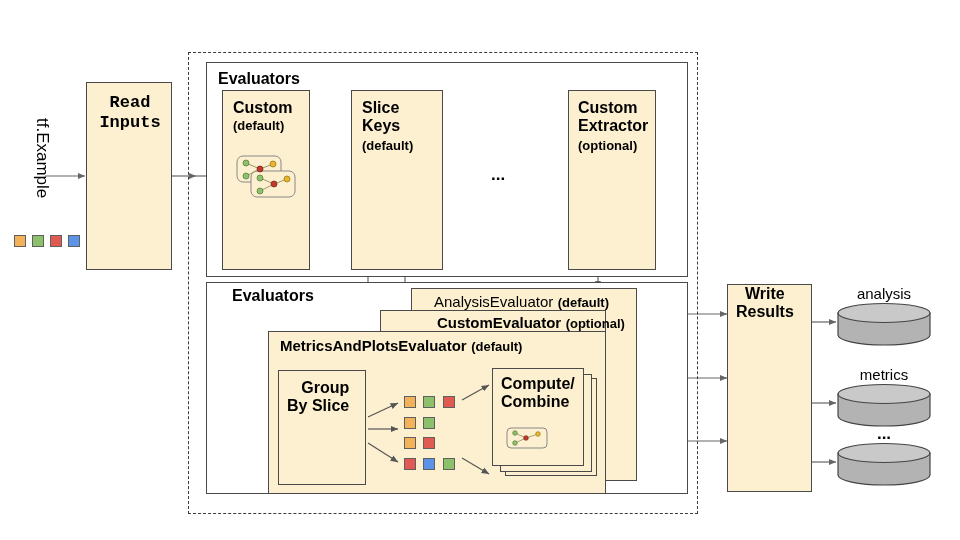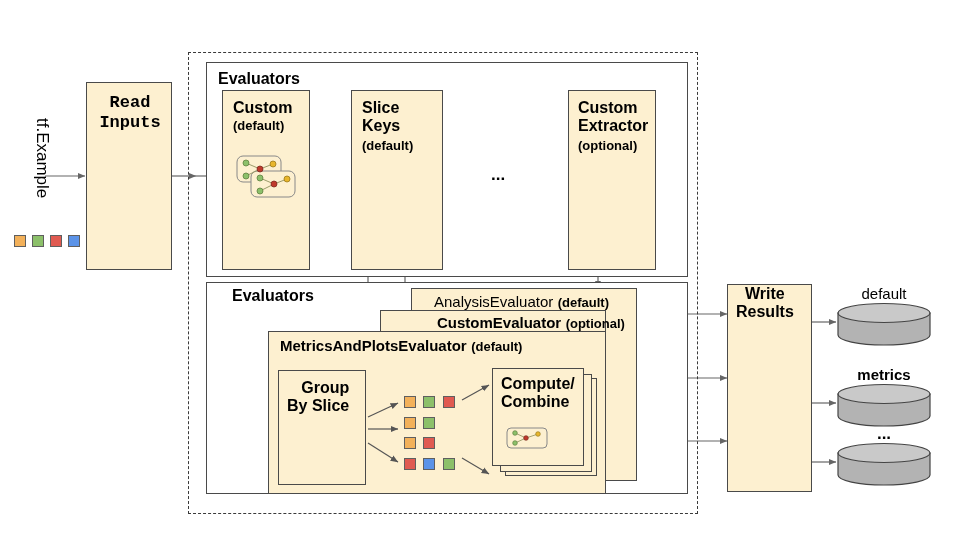--- a/index.html
+++ b/index.html
@@ -258,27 +258,27 @@
       <line x1="462" y1="400" x2="489" y2="385" marker-end="url(#ah2)"></line>
       <line x1="462" y1="458" x2="489" y2="474" marker-end="url(#ah2)"></line>
     </g>
   </svg>
 
   <div class="box" style="left:727px;top:284px;width:85px;height:208px;">
     <div class="lbl t16" style="left:8px;top:0;text-align:center;">Write
 Results</div>
   </div>
 
-  <div class="lbl t15 norm ctr" style="left:836px;top:285px;width:96px;font-weight:normal;">default</div>
+  <div class="lbl t15 norm ctr" style="left:836px;top:285px;width:96px;font-weight:normal;">analysis</div>
   <svg class="icon" style="left:836px;top:303px;" width="96" height="42" viewBox="0 0 96 42">
     <path d="M2,10 L2,32 A46,10 0 0 0 94,32 L94,10 Z" fill="#b3b3b3" stroke="#444" stroke-width="1.2"></path>
     <ellipse cx="48" cy="10" rx="46" ry="9.5" fill="#c9c9c9" stroke="#444" stroke-width="1.2"></ellipse>
   </svg>
 
-  <div class="lbl t15 norm ctr" style="left:836px;top:366px;width:96px;font-weight:bold;">metrics</div>
+  <div class="lbl t15 norm ctr" style="left:836px;top:366px;width:96px;font-weight:normal;">metrics</div>
   <svg class="icon" style="left:836px;top:384px;" width="96" height="42" viewBox="0 0 96 42">
     <path d="M2,10 L2,32 A46,10 0 0 0 94,32 L94,10 Z" fill="#b3b3b3" stroke="#444" stroke-width="1.2"></path>
     <ellipse cx="48" cy="10" rx="46" ry="9.5" fill="#c9c9c9" stroke="#444" stroke-width="1.2"></ellipse>
   </svg>
 
   <div class="lbl t17 ctr" style="left:836px;top:424px;width:96px;">...</div>
   <svg class="icon" style="left:836px;top:443px;" width="96" height="42" viewBox="0 0 96 42">
     <path d="M2,10 L2,32 A46,10 0 0 0 94,32 L94,10 Z" fill="#b3b3b3" stroke="#444" stroke-width="1.2"></path>
     <ellipse cx="48" cy="10" rx="46" ry="9.5" fill="#c9c9c9" stroke="#444" stroke-width="1.2"></ellipse>
   </svg>

